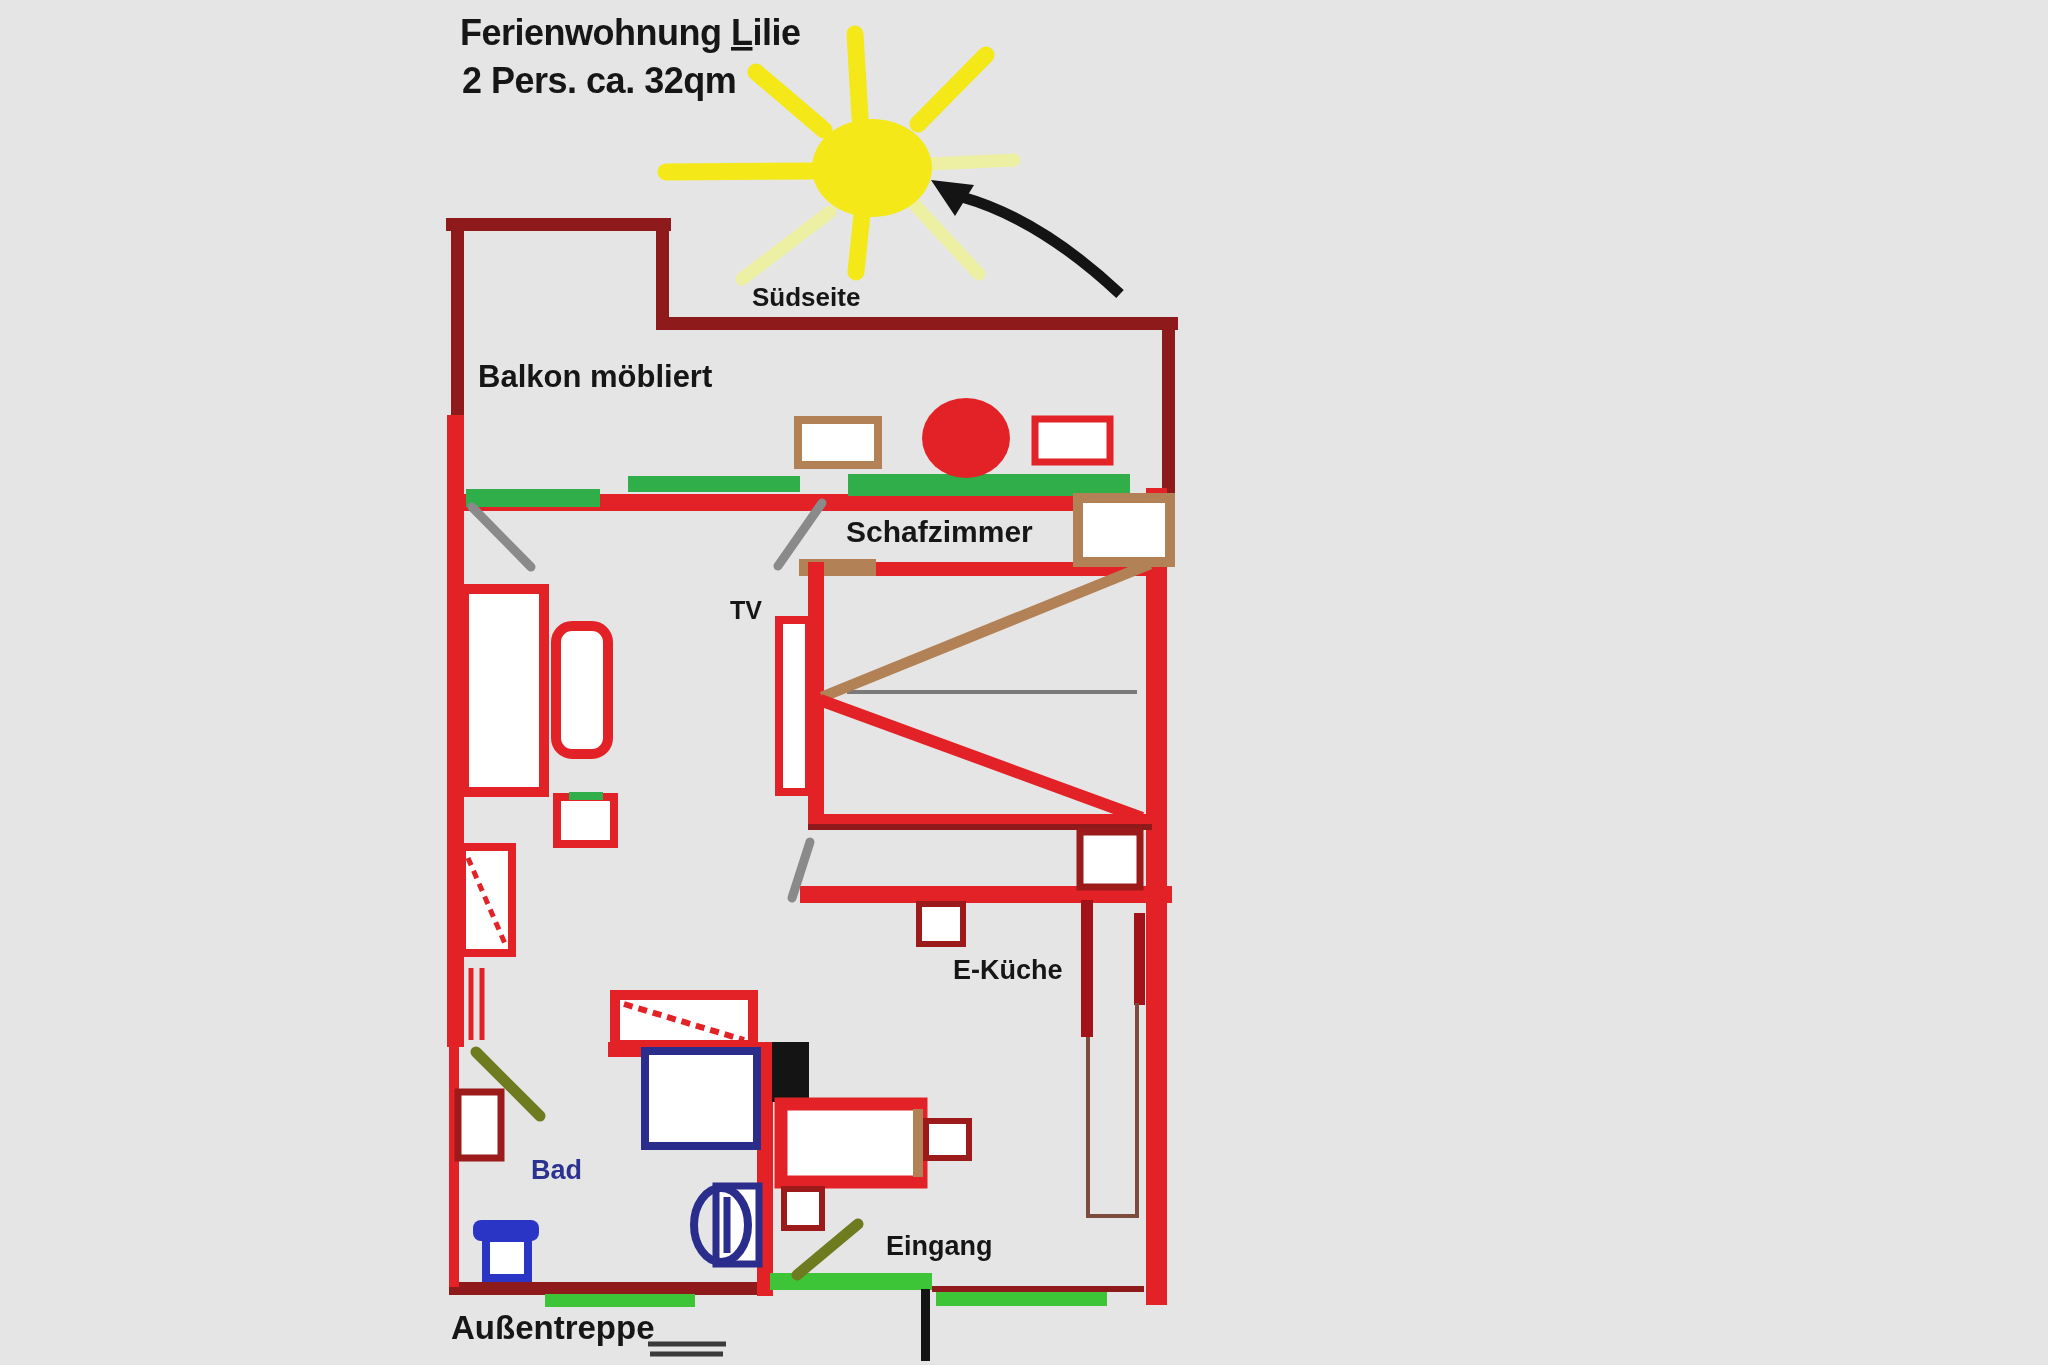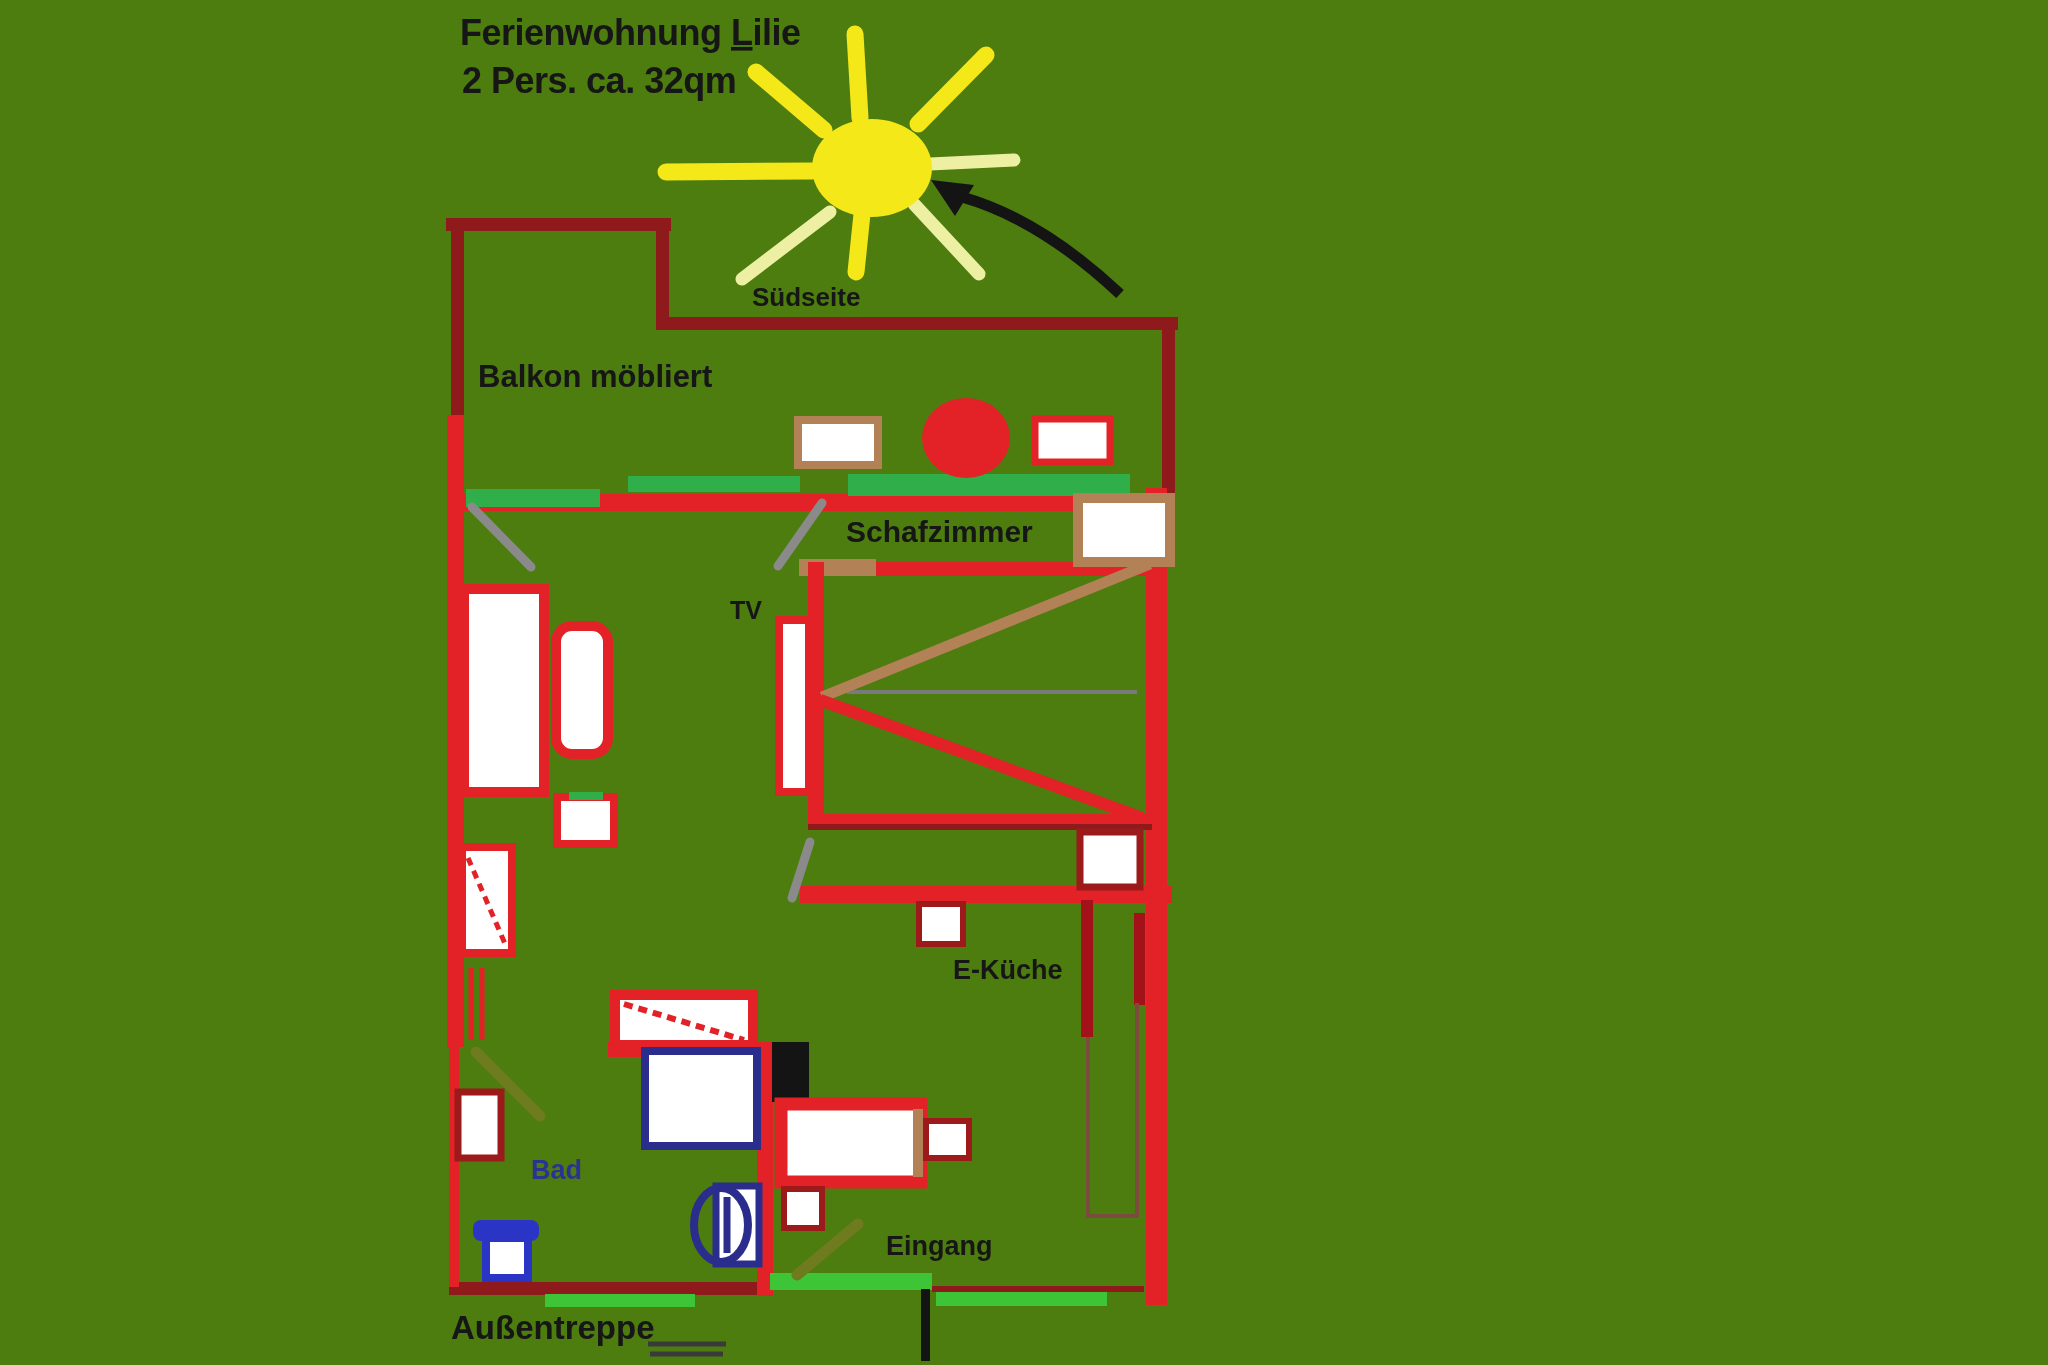--- a/index.html
+++ b/index.html
@@ -1,17 +1,17 @@
 <!DOCTYPE html>
 <html style="--wall-red: #e32227; --wall-maroon: #8e1a1c; --dark-red: #a31218; --outline-darkred: #9c1a1a; --green-window: #2fae49; --green-step: #3ec437; --furniture-brown: #b28156; --counter-brown: #7d4a3e; --fixture-blue: #2b2d8c; --toilet-blue: #2b35c5; --bad-text-blue: #2b3390; --sun-yellow: #f4e818; --sun-pale: #edf0a2; --swing-gray: #8a8a8a; --swing-olive: #6e7b1e; --ink-black: #141414;"><head>
 <meta charset="utf-8">
 <style>
   html,body{margin:0;padding:0;background:#fff;}
   body{width:2048px;height:1365px;position:relative;font-family:"Liberation Sans",sans-serif;}
-  #canvas{position:absolute;left:0;top:0;width:2048px;height:1365px;background:#4d7c0f;}
+  #canvas{position:absolute;left:0;top:0;width:2048px;height:1365px;background:#e5e5e5;}
   svg text{font-family:"Liberation Sans","DejaVu Sans",sans-serif;font-weight:bold;fill:#161616;}
   
   .fr{fill:var(--wall-red);}
   .fm{fill:var(--wall-maroon);}
   .fdr{fill:var(--dark-red);}
   .fg{fill:var(--green-window);}
   .fg2{fill:var(--green-step);}
   .fbrown{fill:var(--furniture-brown);}
   .fink{fill:var(--ink-black);}
   .fblue{fill:var(--toilet-blue);}

